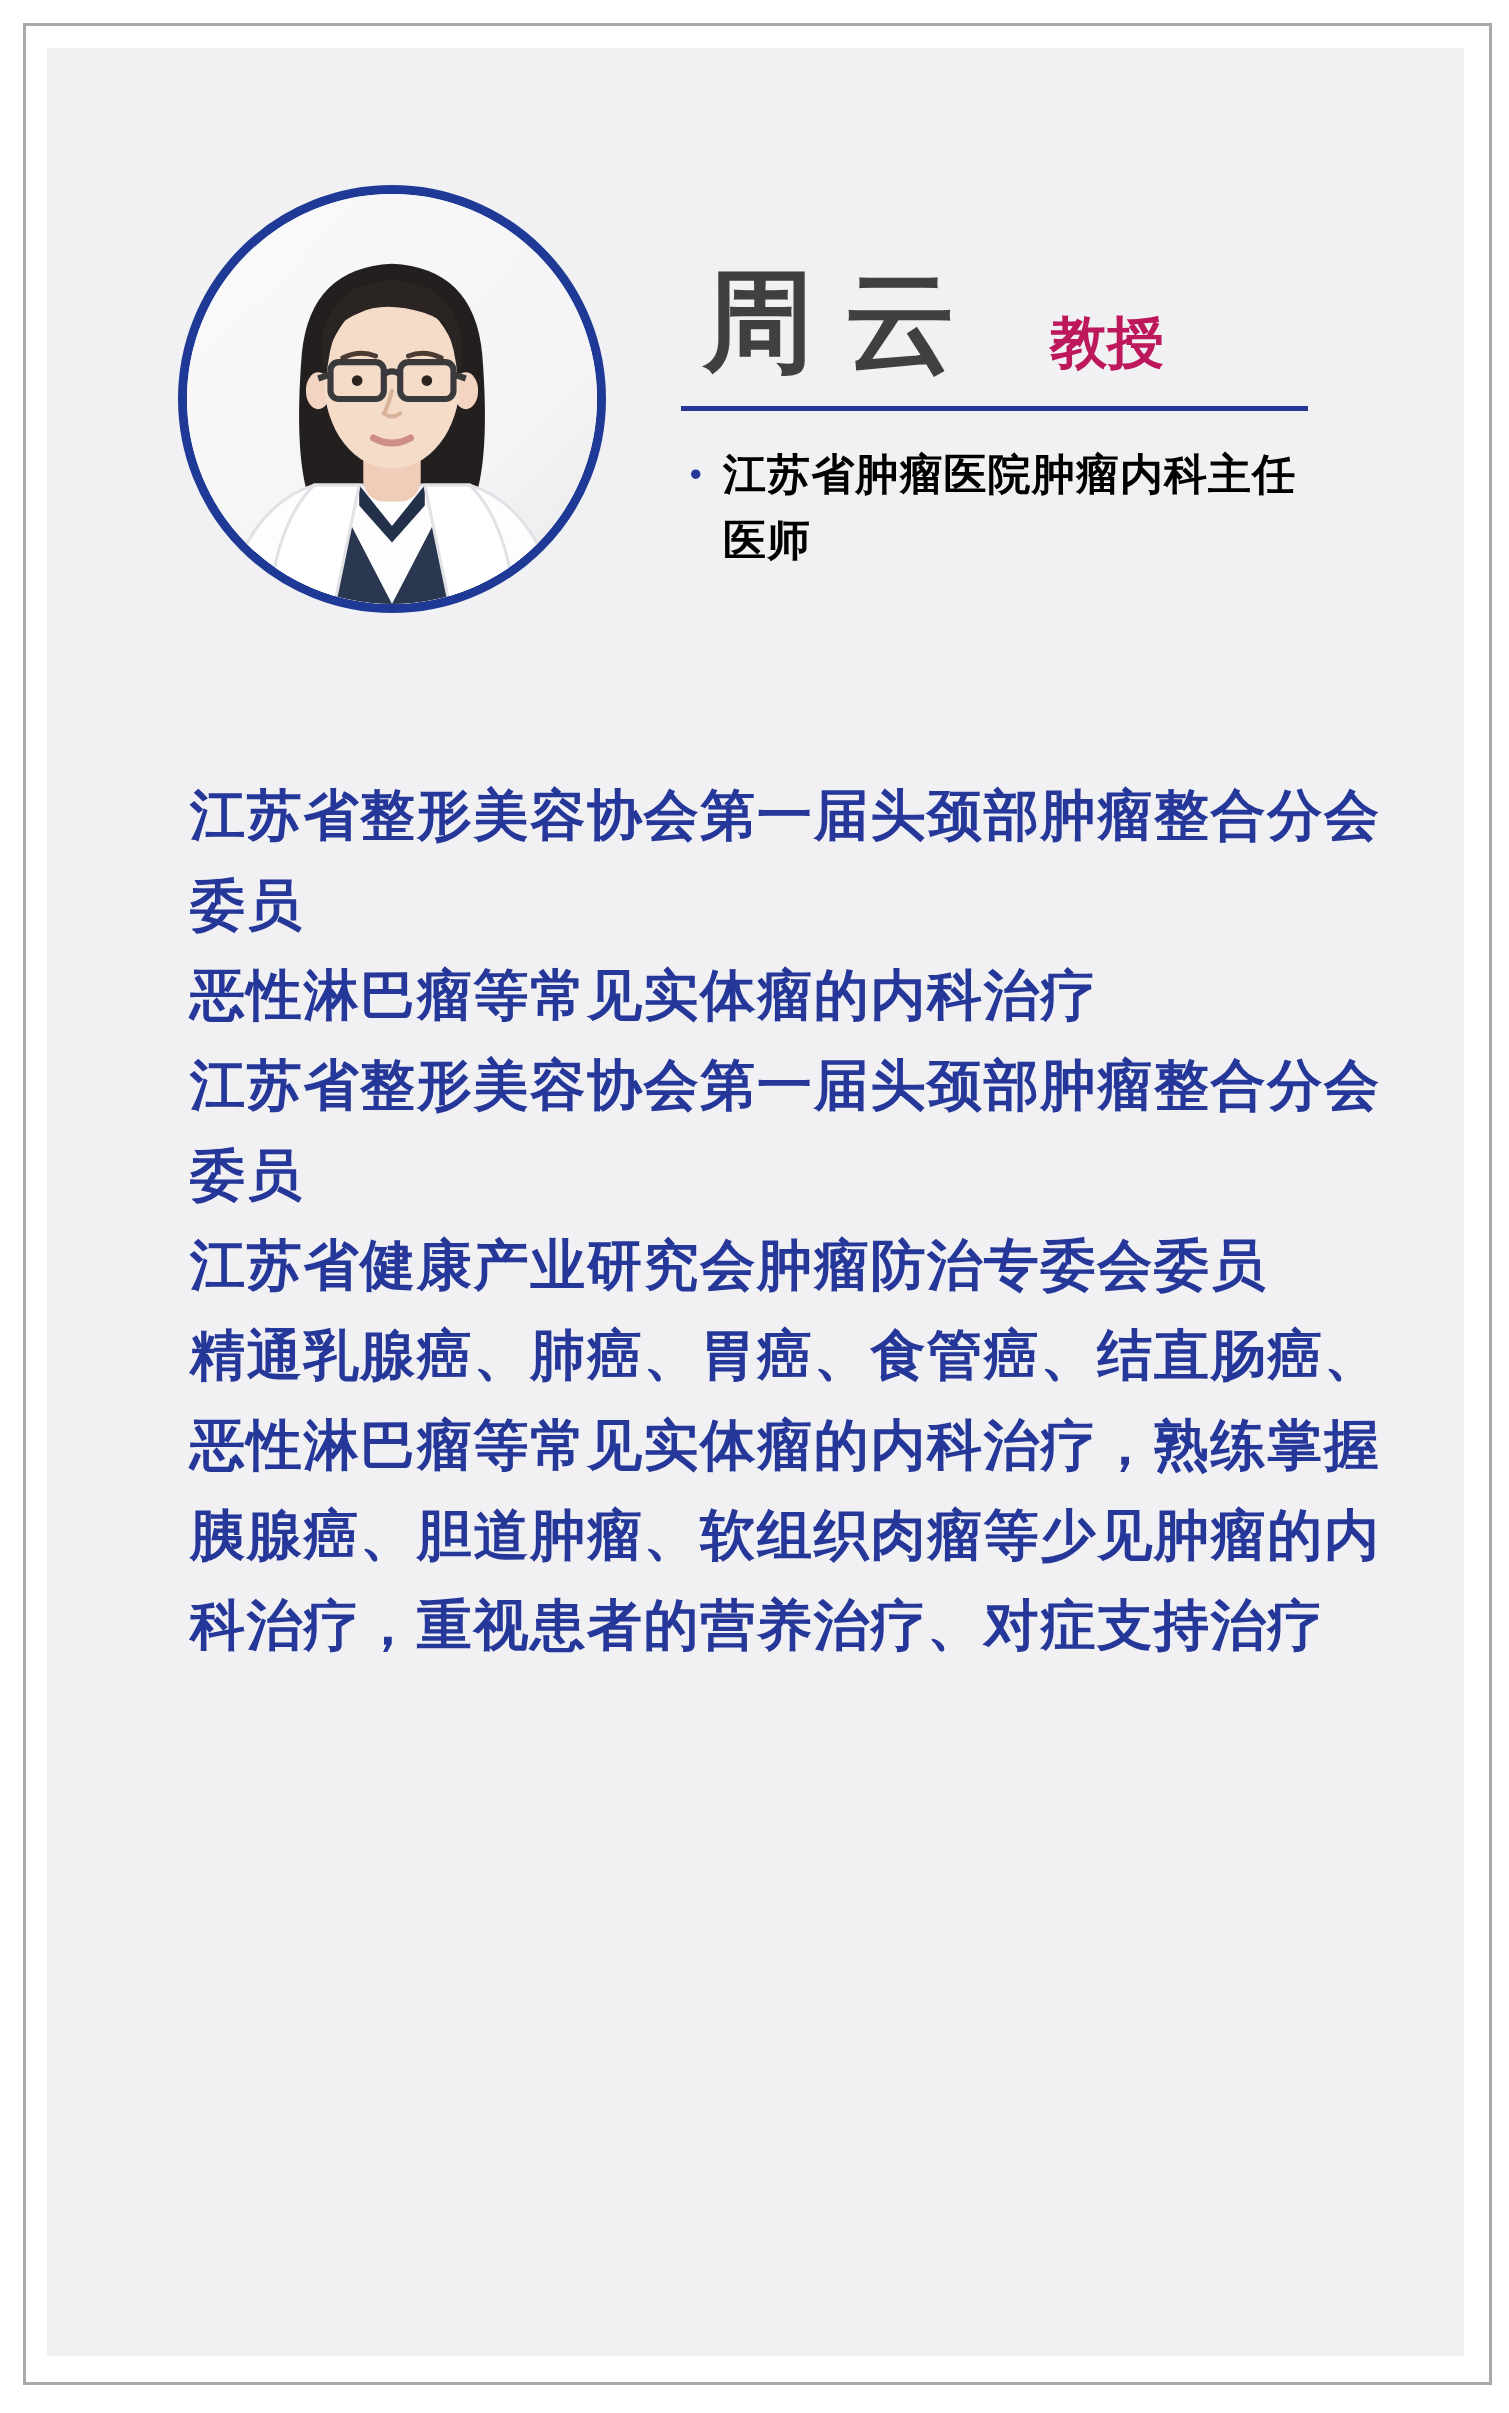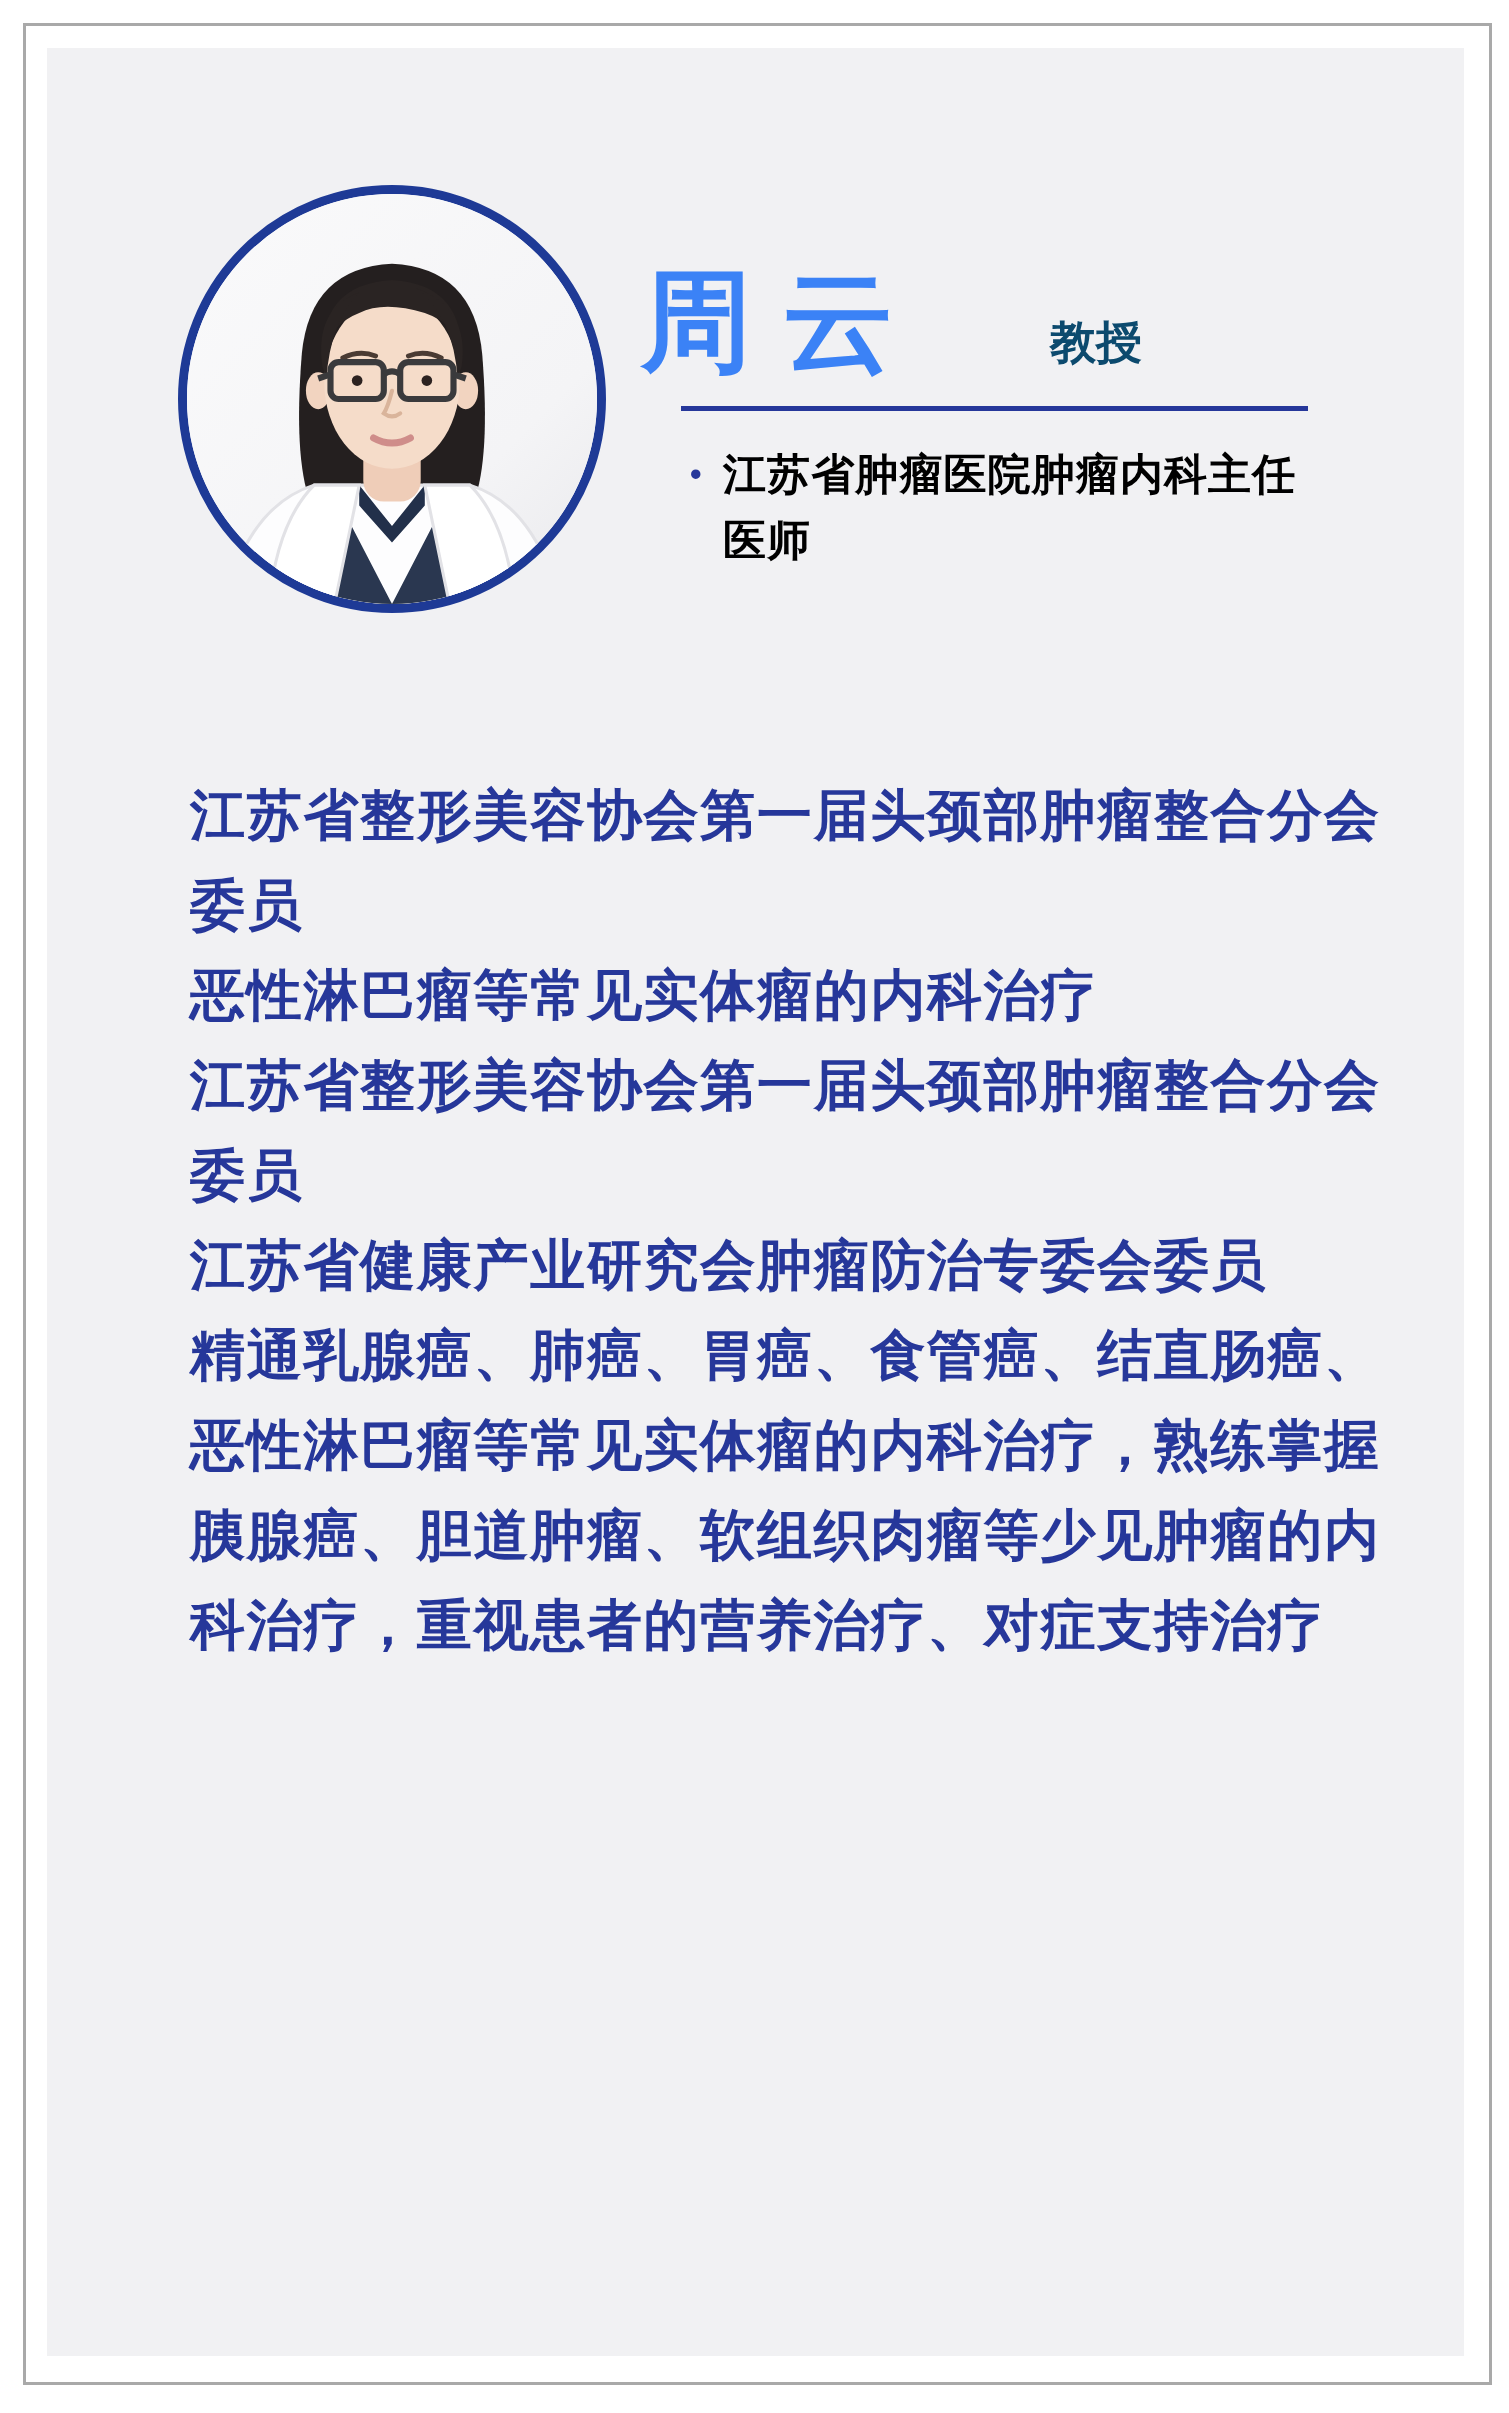--- a/index.html
+++ b/index.html
@@ -18,27 +18,27 @@
     background:#f1f1f3;
   }
   
   .photo-wrap {
     position:absolute; left:178px; top:185px; width:428px; height:428px;
     border-radius:50%; border:9px solid #1e3a96; background:#ffffff;
     overflow:hidden; box-sizing:border-box;
   }
   .photo-wrap svg { display:block; width:100%; height:100%; }
   .name {
-    position:absolute; left:641px; top:267px;
+    position:absolute; left:703px; top:267px;
     font-size:111px; line-height:111px; font-weight:bold;
-    color:#3b82f6; white-space:nowrap;
+    color:#404040; white-space:nowrap;
   }
   .prof-title {
     position:absolute; left:1050px; top:313px;
-    font-size:46px; line-height:58px; font-weight:bold; color:#0c4a6e;
+    font-size:57px; line-height:58px; font-weight:bold; color:#be185d;
   }
   .name-underline {
     position:absolute; left:681px; top:406px; width:627px; height:4.6px;
     background:#26379a;
   }
   .subtitle-row {
     position:absolute; left:690px; top:441px; display:flex; align-items:flex-start;
   }
   .subtitle-dot {
     font-size:33px; line-height:66px; font-weight:bold; color:#26379a;

